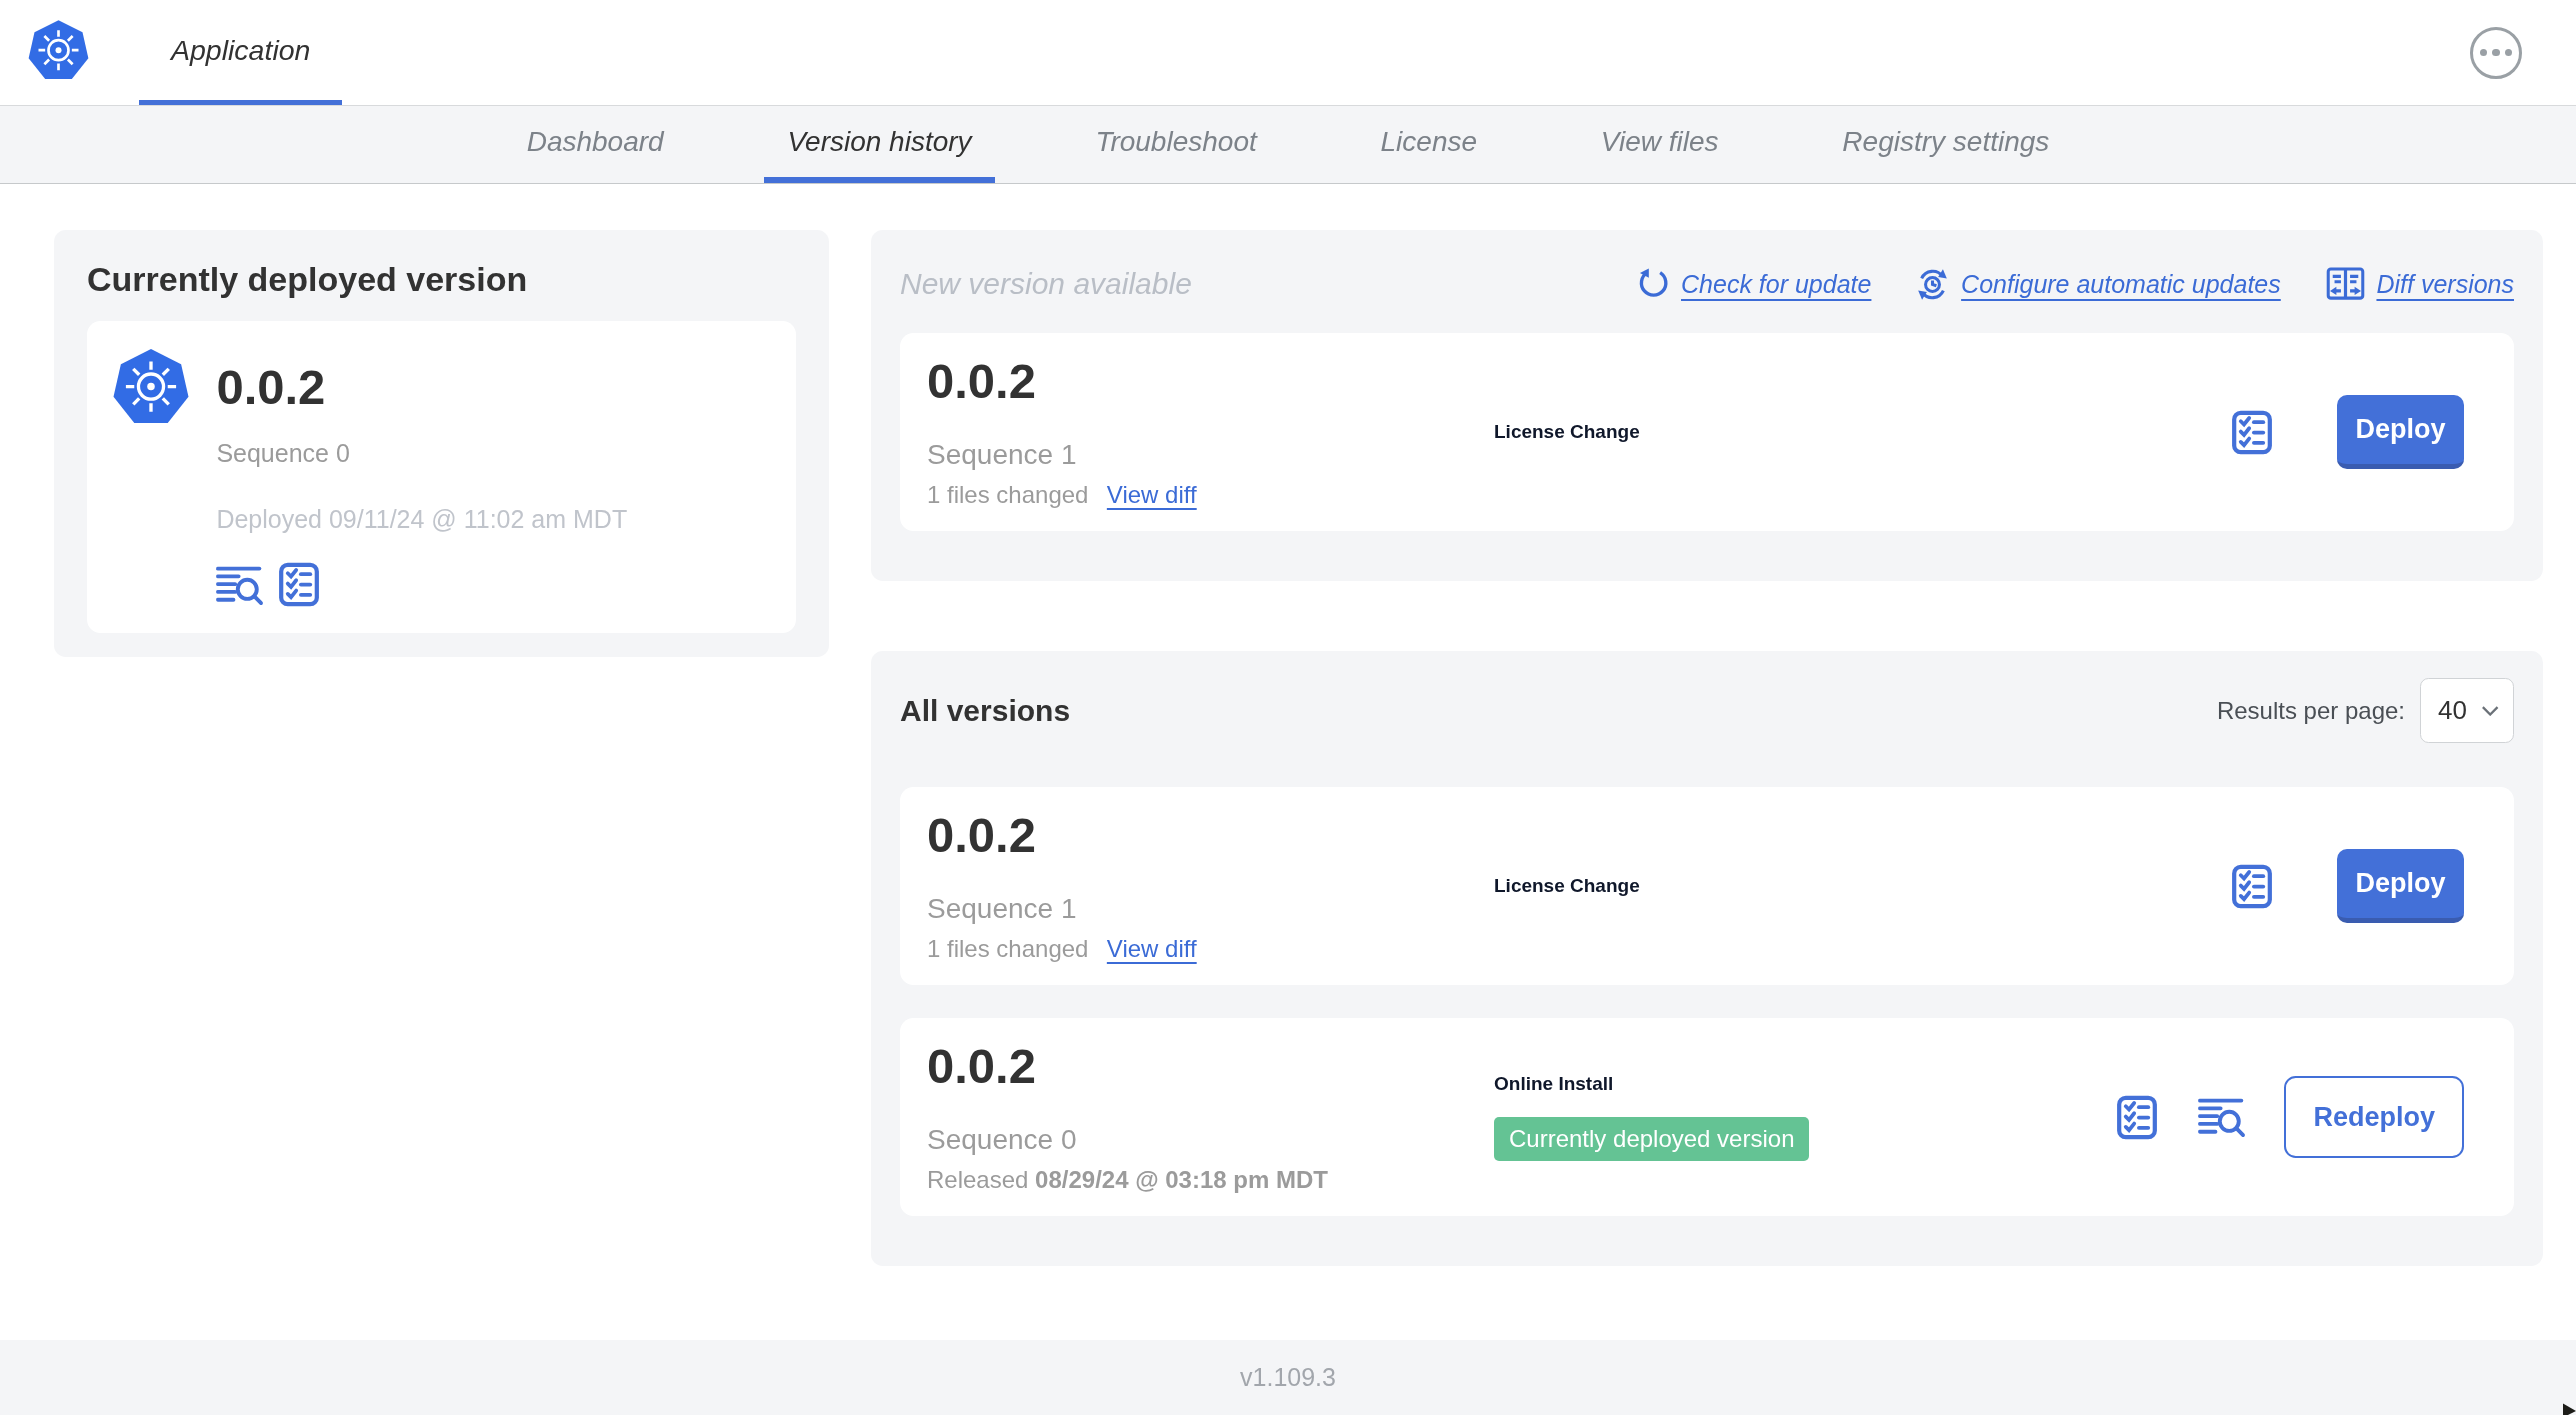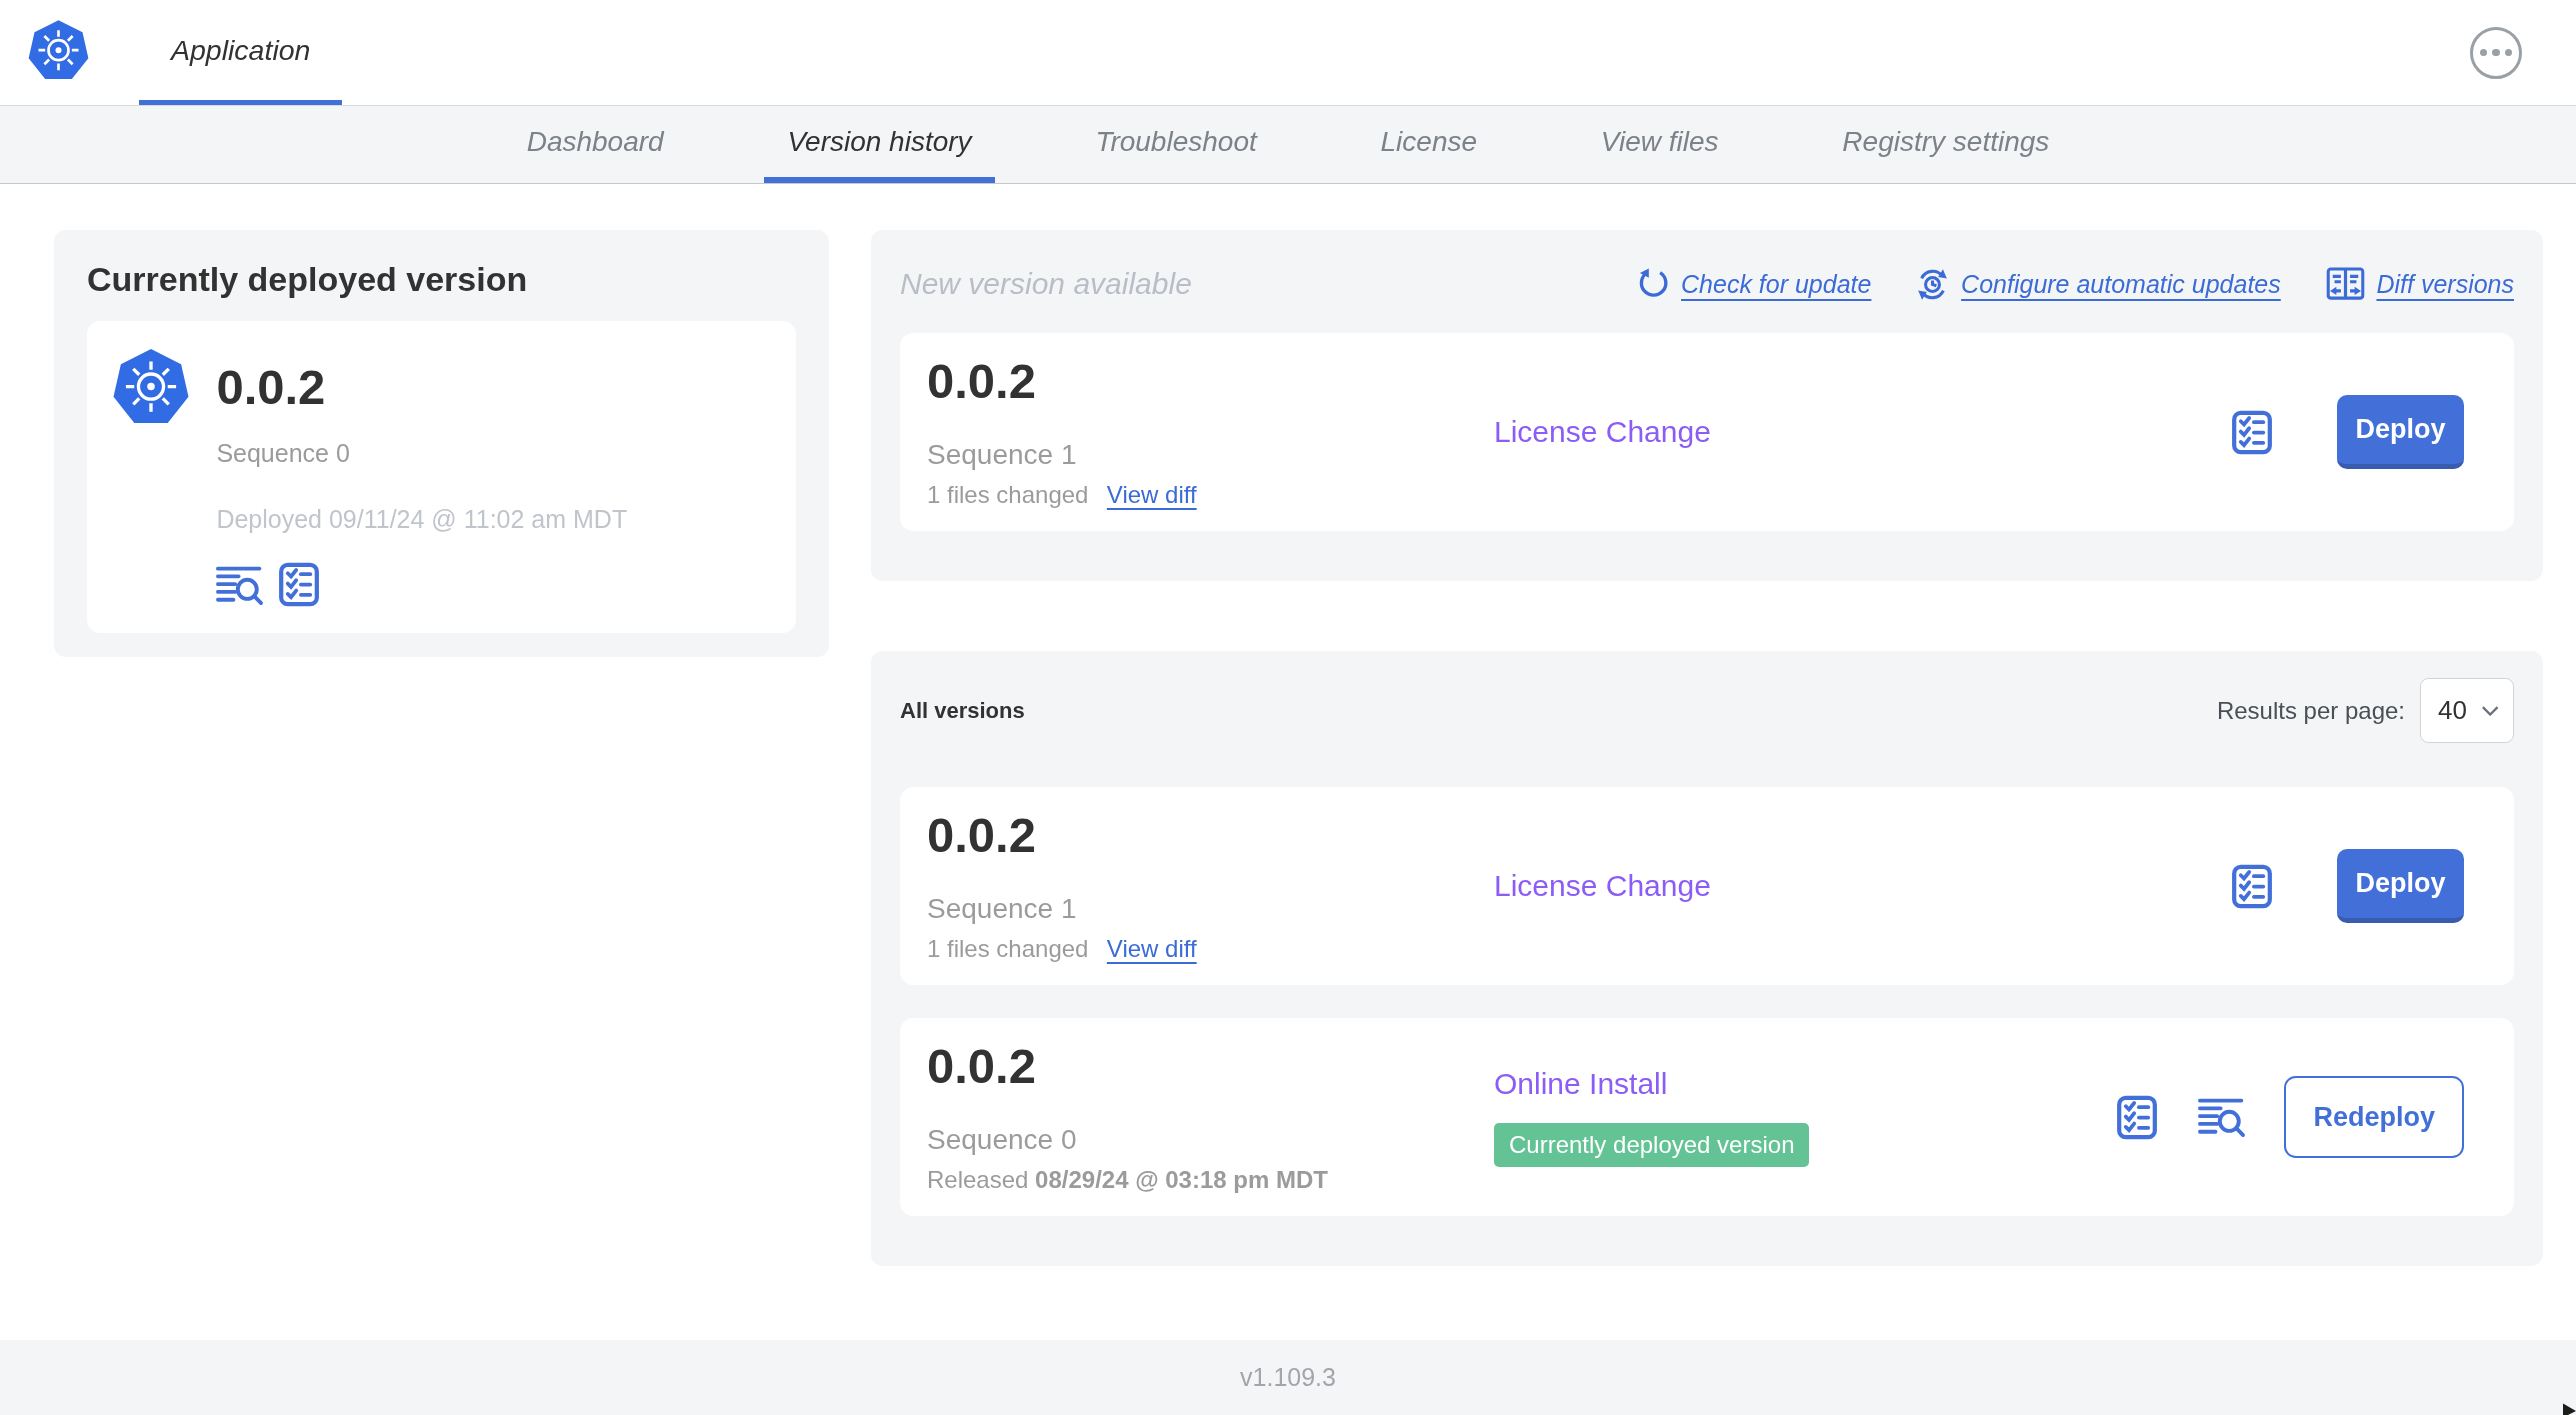--- a/index.html
+++ b/index.html
@@ -116,21 +116,21 @@
     display: flex; align-items: center;
   }
   .vr-left { width: 567px; display: flex; flex-direction: column; }
   .vr-version { font-size: 49px; font-weight: bold; line-height: 1.1; }
   .vr-sub { font-size: 28px; color: #9b9b9b; margin-top: 31px; }
   .vr-files { font-size: 24px; color: #9b9b9b; margin-top: 10px; display: flex; gap: 18.4px; align-items: flex-start; }
   .view-diff { color: #3b6bd6; text-decoration: underline; text-underline-offset: 5px; cursor: pointer; }
   .vr-released { font-size: 24px; color: #9b9b9b; margin-top: 10px; }
   .vr-released b { font-weight: bold; color: #9b9b9b; }
   .vr-mid { flex: 1 1 auto; display: flex; flex-direction: column; justify-content: center; align-items: flex-start; }
-  .vr-source { font-size: 30px; font-weight: normal; color: #8b5cf6; }
+  .vr-source { font-size: 19px; font-weight: bold; color: #0f172a; }
   .badge {
     margin-top: 22px;
     background: #64c394; color: #fff;
     font-size: 24px;
     padding: 8.4px 15px;
     border-radius: 5px;
   }
   .vr-actions { display: flex; align-items: center; gap: 39px; }
   .icon-btn { width: 44px; height: 45px; color: #4370d8; cursor: pointer; }
   .icon-btn svg { width: 100%; height: 100%; display: block; }
@@ -152,21 +152,21 @@
     font-family: inherit;
     height: 82px;
     padding: 0 27px;
     border: 2.5px solid #4370d8;
     border-radius: 11.7px;
     cursor: pointer;
   }
   
   .av-card { margin-top: 70px; padding: 27px 29px 50px; }
   .av-header { display: flex; align-items: center; justify-content: space-between; margin-bottom: 44px; }
-  .av-title { font-size: 22px; font-weight: bold; color: #323232; }
+  .av-title { font-size: 30px; font-weight: bold; color: #323232; }
   .rpp { display: flex; align-items: center; gap: 15px; font-size: 24px; color: #4a4f55; }
   .rpp-select {
     width: 94px; height: 65px;
     background: #fff;
     border: 1.7px solid #d0d3d6; border-radius: 8.4px;
     display: flex; align-items: center; justify-content: space-between;
     padding: 0 13.4px 0 17px;
     font-size: 26px; color: #323232;
     cursor: pointer;
   }

